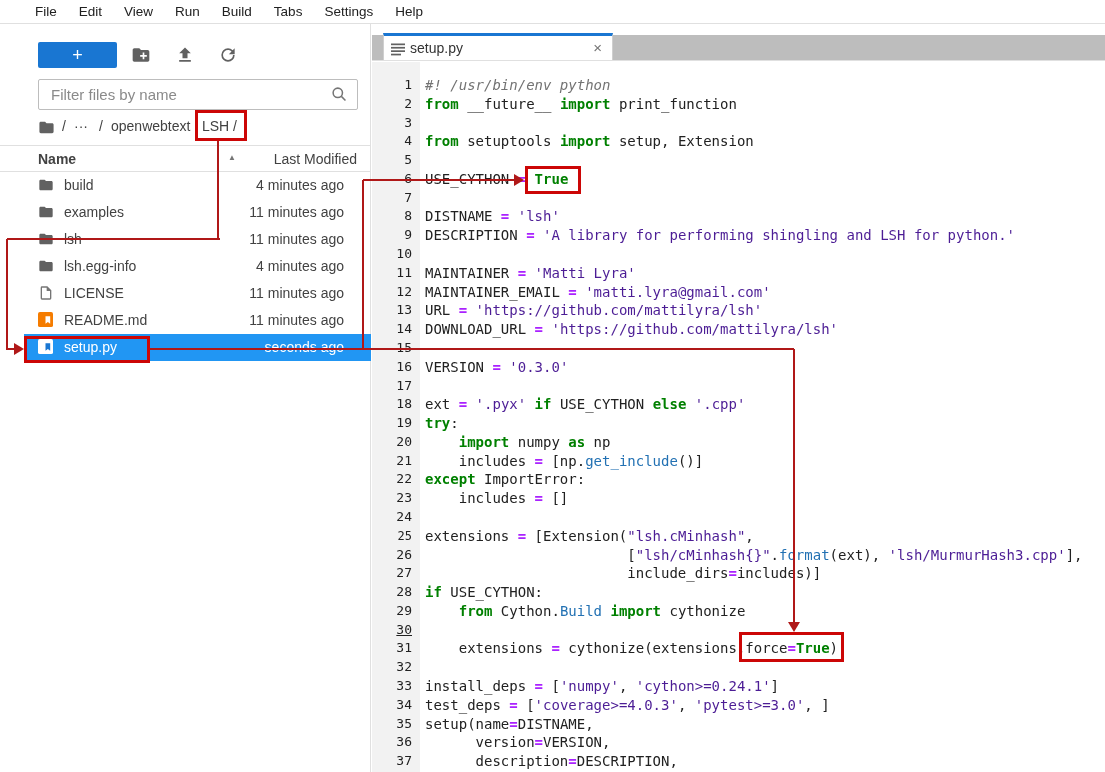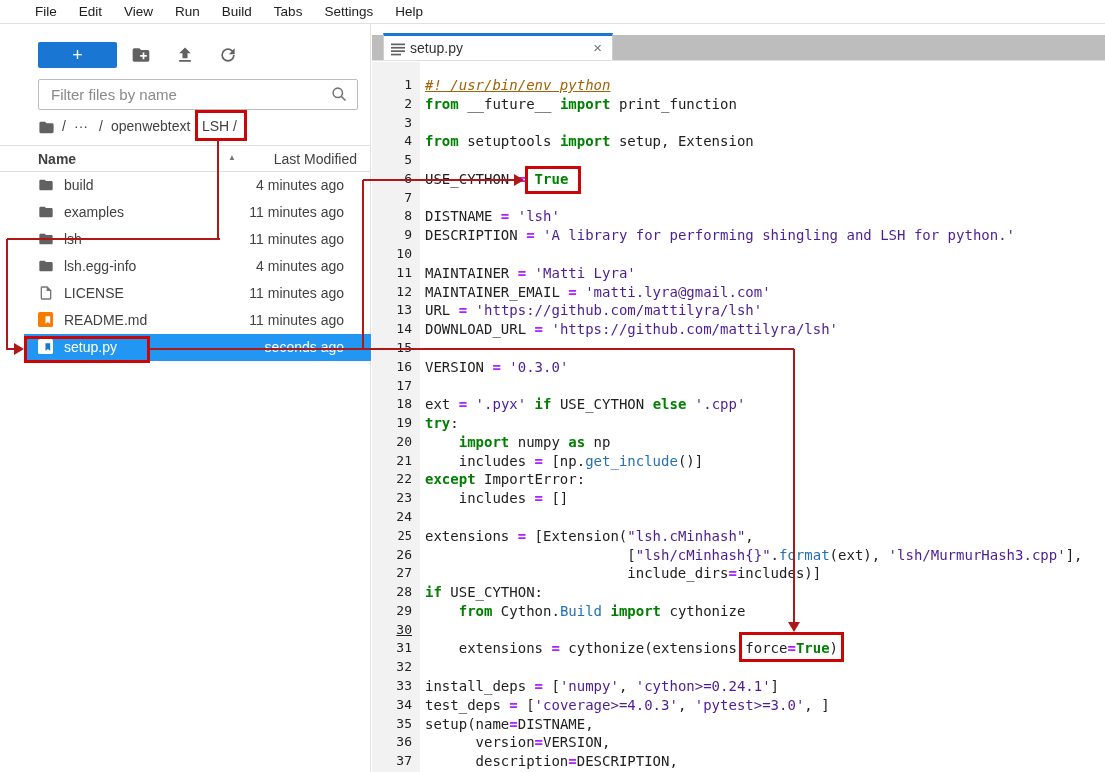--- a/index.html
+++ b/index.html
@@ -63,21 +63,21 @@
   .tab-close { position:absolute; right:10px; top:3px; font-size:15px;
     color:#757575; }
   .ed-body { position:absolute; left:0; top:38px; width:100%; height:710px;
     display:flex; }
   .gutter { width:48px; background:#f2f2f2; padding:14px 8px 0 0;
     text-align:right; font-family:"DejaVu Sans Mono", monospace;
     font-size:13px; line-height:18.79px; color:#9e9e9e; flex:none; }
   .codecol { flex:1; padding:14px 0 0 5px; overflow:hidden; }
   .cl { white-space:pre; font-family:"DejaVu Sans Mono", monospace;
     font-size:14px; line-height:18.79px; height:18.79px; color:#212121; }
-  .c-com { color:#a16207; font-style:italic;text-decoration:underline; }
+  .c-com { color:#737373; font-style:italic; }
   .c-kw  { color:#008000; font-weight:bold; }
   .c-blt { color:#008000; font-weight:bold; }
   .c-op  { color:#AA22FF; font-weight:bold; }
   .c-str { color:#4c1d95; }
   .c-prop{ color:#2271b3; }
 
   
   .overlay { position:absolute; left:0; top:0; width:1105px; height:772px;
     pointer-events:none; z-index:40; }
   .ann-box { position:absolute; border:3px solid #cc0606; }

